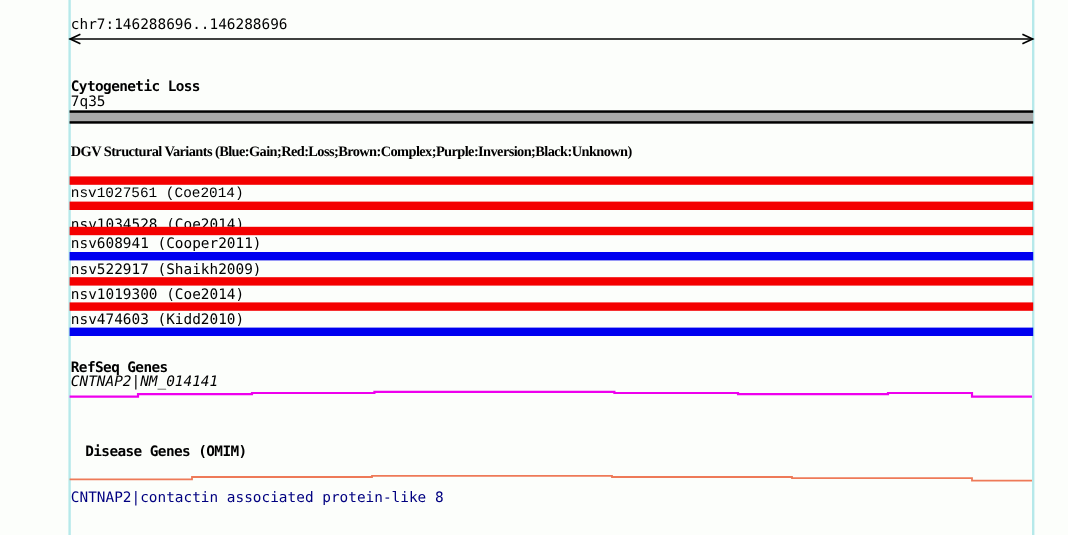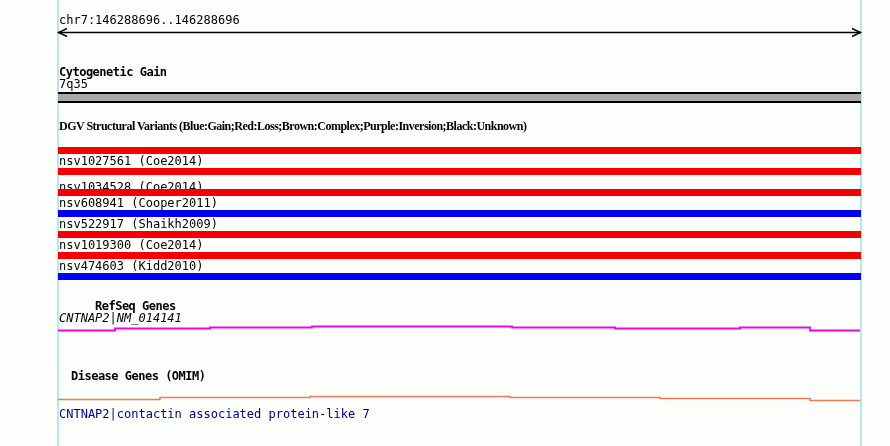--- a/index.html
+++ b/index.html
@@ -35,51 +35,51 @@
 
   <div class="abs txt" style="left:59px; top:14px;">chr7:146288696..146288696</div>
   <svg width="890" height="446">
     <g fill="none" stroke-width="1.4" style="stroke: rgb(0, 0, 0);">
       <path d="M58 32.5 H861"></path>
       <path d="M67 28.5 L58.5 32.5 L67 36.5"></path>
       <path d="M852 28.5 L860.5 32.5 L852 36.5"></path>
     </g>
   </svg>
 
-  <div class="abs txt hdr" style="left:59px; top:66px;">Cytogenetic Gain</div>
+  <div class="abs txt hdr" style="left:59px; top:66px;">Cytogenetic Loss</div>
   <div class="abs txt" style="left:59px; top:78px;">7q35</div>
   <div class="band" style="top: 92px; background-color: rgb(169, 169, 169);"></div>
 
   <div class="abs txt hdr" style="left:59px; top:120px;font-family:Liberation Serif, serif;">DGV Structural Variants (Blue:Gain;Red:Loss;Brown:Complex;Purple:Inversion;Black:Unknown)</div>
 
   <div class="abs txt" style="left:59px; top:134px;margin-top:47px;">nsv1034528 (Coe2014)</div>
   <div class="bar" style="top: 147px; background-color: rgb(244, 0, 0);"></div>
 
-  <div class="abs txt" style="left:59px; top:155px;">nsv1027561 (Coe2014)</div>
+  <div class="abs txt" style="left:59px; top:155px;font-family:Liberation Mono, monospace;">nsv1027561 (Coe2014)</div>
   <div class="bar" style="top: 168px; background-color: rgb(244, 0, 0);"></div>
 
   <div class="bar" style="top: 189px; background-color: rgb(244, 0, 0);"></div>
 
   <div class="abs txt" style="left:59px; top:197px;">nsv608941 (Cooper2011)</div>
   <div class="bar" style="top: 210px; background-color: rgb(0, 0, 240);"></div>
 
   <div class="abs txt" style="left:59px; top:218px;">nsv522917 (Shaikh2009)</div>
   <div class="bar" style="top: 231px; background-color: rgb(244, 0, 0);"></div>
 
   <div class="abs txt" style="left:59px; top:239px;">nsv1019300 (Coe2014)</div>
   <div class="bar" style="top: 252px; background-color: rgb(244, 0, 0);"></div>
 
   <div class="abs txt" style="left:59px; top:260px;">nsv474603 (Kidd2010)</div>
   <div class="bar" style="top: 273px; background-color: rgb(0, 0, 240);"></div>
 
-  <div class="abs txt hdr" style="left:59px; top:300px;padding-left:36px;">RefSeq Genes</div>
+  <div class="abs txt hdr" style="left:59px; top:300px;">RefSeq Genes</div>
   <div class="abs txt" style="left:59px; top:312px;font-style:italic;">CNTNAP2|NM_014141</div>
   <svg width="890" height="446">
     <polyline fill="none" stroke-width="1.8" points="58,330.5 115,330.5 115,328.5 210,328.5 210,327.5 312,327.5 312,326.5 512,326.5 512,327.5 615,327.5 615,328.5 740,328.5 740,327.5 810,327.5 810,330.5 860,330.5" style="stroke: rgb(238, 0, 238);"></polyline>
   </svg>
 
   <div class="abs txt hdr" style="left:59px; top:370px;padding-left:12px;">Disease Genes (OMIM)</div>
   <svg width="890" height="446">
     <polyline fill="none" stroke-width="1.5" points="58,399.5 160,399.5 160,397.5 310,397.5 310,396.5 510,396.5 510,397.5 660,397.5 660,398.5 810,398.5 810,400.5 860,400.5" style="stroke: rgb(238, 122, 88);"></polyline>
   </svg>
-  <div class="abs txt" style="left: 59px; top: 408px; color: rgb(0, 0, 128);">CNTNAP2|contactin associated protein-like 7</div>
+  <div class="abs txt" style="left: 59px; top: 408px; color: rgb(0, 0, 128);">CNTNAP2|contactin associated protein-like 8</div>
 
 </div>
 
 </body></html>

